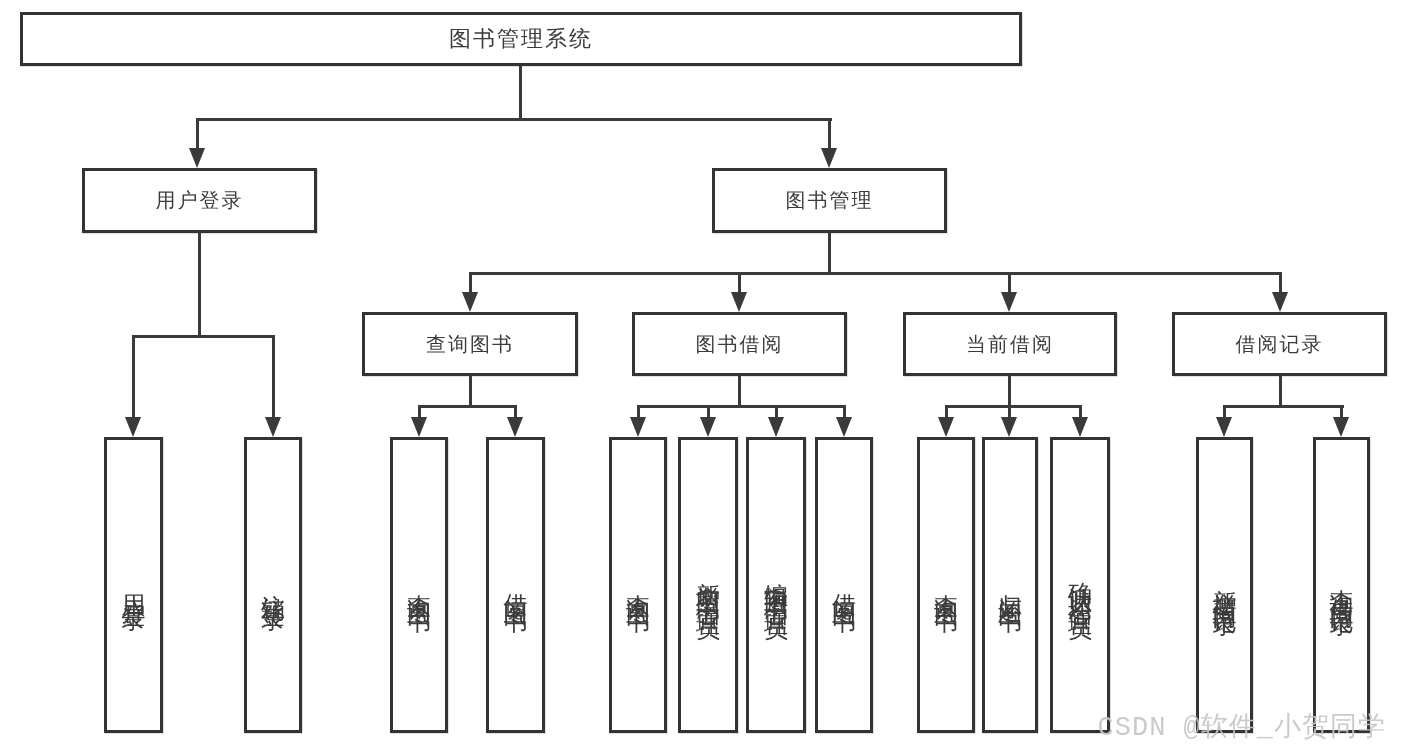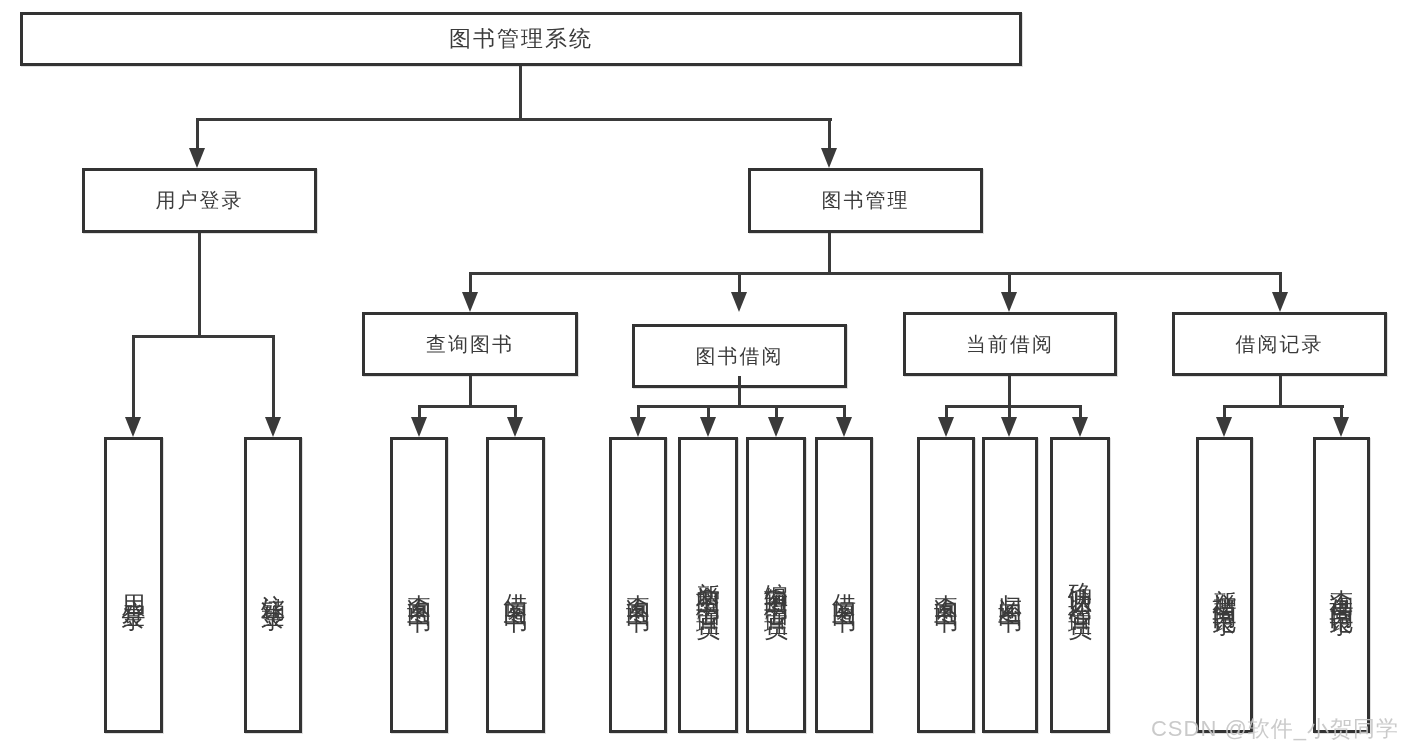--- a/index.html
+++ b/index.html
@@ -25,65 +25,66 @@
   }
   .ln{position:absolute;background:#3a3a3a;}
   .arr{
     position:absolute;width:0;height:0;
     border-left:8px solid transparent;
     border-right:8px solid transparent;
     border-top:20px solid #3a3a3a;
   }
   .watermark{
     position:absolute;
-    right:6px;bottom:3px;
-    font-size:22px;
+    right:19px;bottom:3px;
+    font-size:27px;
     color:rgba(197,197,197,0.92);
     letter-spacing:1px;
     z-index:20;
     white-space:nowrap;
+    font-family:Liberation Mono, monospace;
   }
 </style>
 </head>
 <body>
 
 <div class="canvas">
 
   <div class="box root" style="left:20px;top:12px;width:1002px;height:54px;">图书管理系统</div>
 
   <div class="ln" style="left:519px;top:66px;width:3px;height:52px;"></div>
   <div class="ln" style="left:196px;top:118px;width:636px;height:3px;"></div>
   <div class="ln" style="left:196px;top:118px;width:3px;height:30px;"></div>
   <div class="arr" style="left:189px;top:148px;"></div>
   <div class="ln" style="left:828px;top:118px;width:3px;height:30px;"></div>
   <div class="arr" style="left:821px;top:148px;"></div>
 
   <div class="box hbox" style="left:82px;top:168px;width:235px;height:65px;">用户登录</div>
-  <div class="box hbox" style="left:712px;top:168px;width:235px;height:65px;margin-left:36px;">图书管理</div>
+  <div class="box hbox" style="left:712px;top:168px;width:235px;height:65px;">图书管理</div>
 
   <div class="ln" style="left:198px;top:233px;width:3px;height:102px;"></div>
   <div class="ln" style="left:132px;top:335px;width:143px;height:3px;"></div>
   <div class="ln" style="left:132px;top:335px;width:3px;height:82px;"></div>
   <div class="arr" style="left:125px;top:417px;"></div>
   <div class="ln" style="left:272px;top:335px;width:3px;height:82px;"></div>
   <div class="arr" style="left:265px;top:417px;"></div>
 
   <div class="ln" style="left:828px;top:233px;width:3px;height:39px;"></div>
   <div class="ln" style="left:469px;top:272px;width:813px;height:3px;"></div>
   <div class="ln" style="left:469px;top:272px;width:3px;height:20px;"></div>
   <div class="arr" style="left:462px;top:292px;"></div>
   <div class="ln" style="left:738px;top:272px;width:3px;height:20px;"></div>
   <div class="arr" style="left:731px;top:292px;"></div>
   <div class="ln" style="left:1008px;top:272px;width:3px;height:20px;"></div>
   <div class="arr" style="left:1001px;top:292px;"></div>
   <div class="ln" style="left:1279px;top:272px;width:3px;height:20px;"></div>
   <div class="arr" style="left:1272px;top:292px;"></div>
 
   <div class="box hbox" style="left:362px;top:312px;width:216px;height:64px;">查询图书</div>
-  <div class="box hbox" style="left:632px;top:324px;width:215px;height:64px;">图书借阅</div>
+  <div class="box hbox" style="left:632px;top:312px;width:215px;height:64px;">图书借阅</div>
   <div class="box hbox" style="left:1172px;top:312px;width:215px;height:64px;">借阅记录</div>
   <div class="box hbox" style="left:903px;top:312px;width:214px;height:64px;">当前借阅</div>
 
   <div class="ln" style="left:469px;top:376px;width:3px;height:29px;"></div>
   <div class="ln" style="left:418px;top:405px;width:99px;height:3px;"></div>
   <div class="ln" style="left:418px;top:405px;width:3px;height:12px;"></div>
   <div class="arr" style="left:411px;top:417px;"></div>
   <div class="ln" style="left:514px;top:405px;width:3px;height:12px;"></div>
   <div class="arr" style="left:507px;top:417px;"></div>
 

